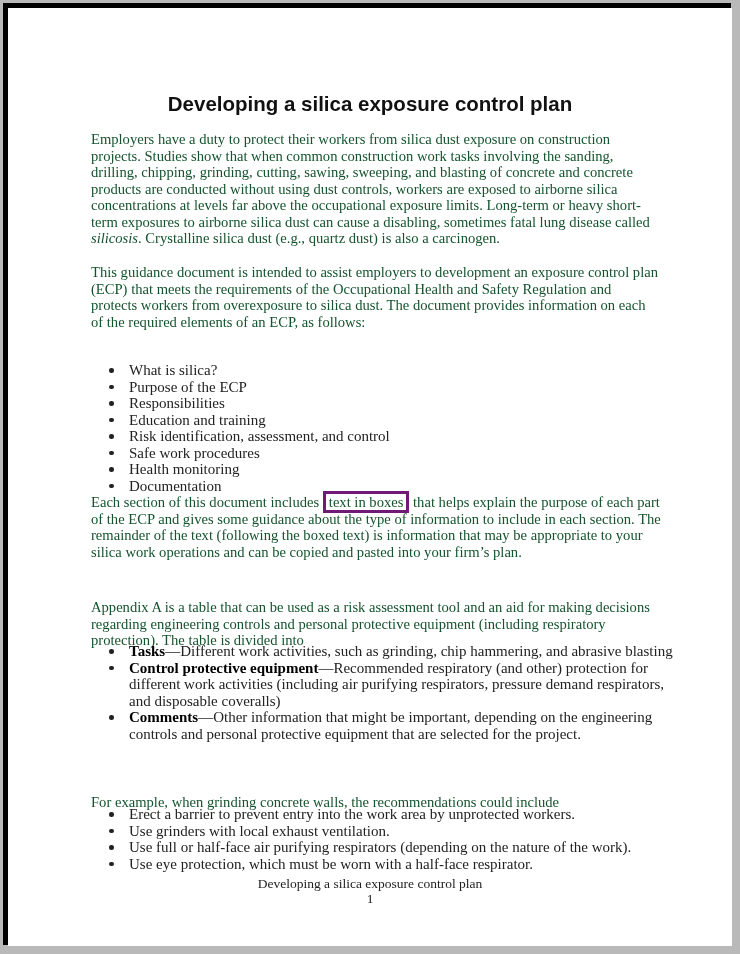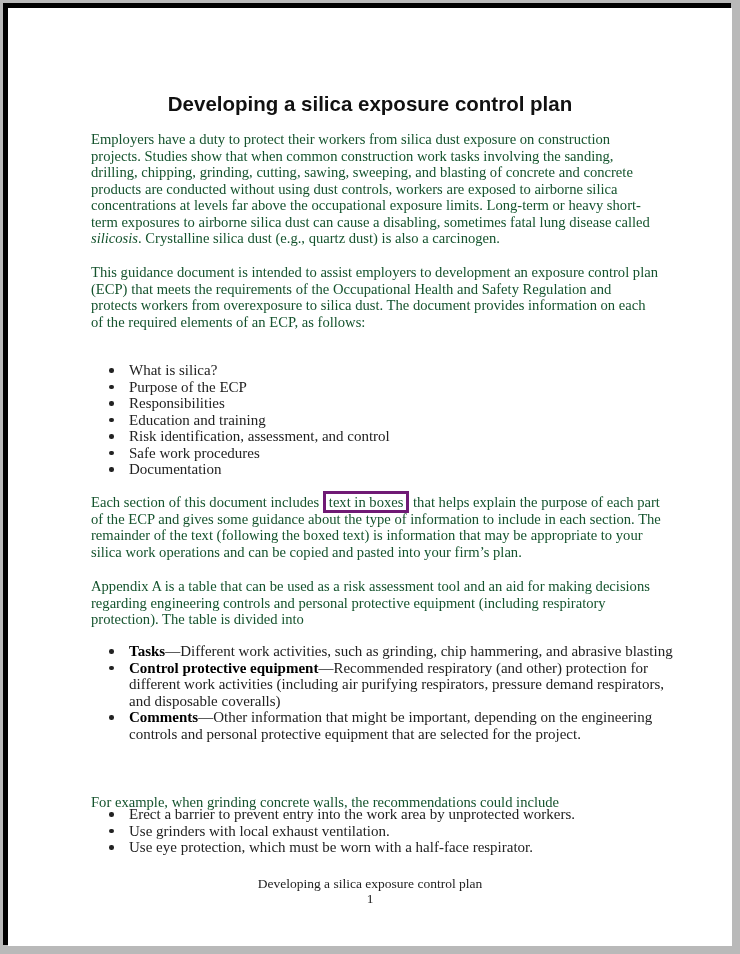--- a/index.html
+++ b/index.html
@@ -96,35 +96,37 @@
 
 <p class="body-text" style="top:264px;">This guidance document is intended to assist employers to development an exposure control plan (ECP) that meets the requirements of the Occupational Health and Safety Regulation and protects workers from overexposure to silica dust. The document provides information on each of the required elements of an ECP, as follows:</p>
 
 <ul class="bullets" style="top:346px;">
   <li><span class="bullet"></span><span>What is silica?</span></li>
   <li><span class="bullet"></span><span>Purpose of the ECP</span></li>
   <li><span class="bullet"></span><span>Responsibilities</span></li>
   <li><span class="bullet"></span><span>Education and training</span></li>
   <li><span class="bullet"></span><span>Risk identification, assessment, and control</span></li>
   <li><span class="bullet"></span><span>Safe work procedures</span></li>
+  <li><span class="bullet"></span><span>Health monitoring</span></li>
   <li><span class="bullet"></span><span>Documentation</span></li>
 </ul>
 
 <p class="body-text" style="top:494px;"><span>Each section of this document includes </span><span class="boxed">text in boxes</span><span> that helps explain the purpose of each part of the ECP and gives some guidance about the type of information to include in each section. The remainder of the text (following the boxed text) is information that may be appropriate to your silica work operations and can be copied and pasted into your firm’s plan.</span></p>
 
-<p class="body-text" style="top:578px;">Appendix A is a table that can be used as a risk assessment tool and an aid for making decisions regarding engineering controls and personal protective equipment (including respiratory protection). The table is divided into</p>
+<p class="body-text" style="top:599px;">Appendix A is a table that can be used as a risk assessment tool and an aid for making decisions regarding engineering controls and personal protective equipment (including respiratory protection). The table is divided into</p>
 
 <ul class="bullets" style="top:627px;">
   <li><span class="bullet"></span><b>Tasks</b><span>—Different work activities, such as grinding, chip hammering, and abrasive blasting</span></li>
   <li><span class="bullet"></span><b>Control protective equipment</b><span>—Recommended respiratory (and other) protection for different work activities (including air purifying respirators, pressure demand respirators, and disposable coveralls)</span></li>
   <li><span class="bullet"></span><b>Comments</b><span>—Other information that might be important, depending on the engineering controls and personal protective equipment that are selected for the project.</span></li>
 </ul>
 
 <p class="body-text" style="top:794px;">For example, when grinding concrete walls, the recommendations could include</p>
 
 <ul class="bullets" style="top:790px;">
   <li><span class="bullet"></span><span>Erect a barrier to prevent entry into the work area by unprotected workers.</span></li>
   <li><span class="bullet"></span><span>Use grinders with local exhaust ventilation.</span></li>
+  <li><span class="bullet"></span><span>Use full or half-face air purifying respirators (depending on the nature of the work).</span></li>
   <li><span class="bullet"></span><span>Use eye protection, which must be worn with a half-face respirator.</span></li>
 </ul>
 
 <div class="footer" style="top:876px;">Developing a silica exposure control plan</div>
 <div class="footer" style="top:891px;">1</div>
 
 </body></html>

